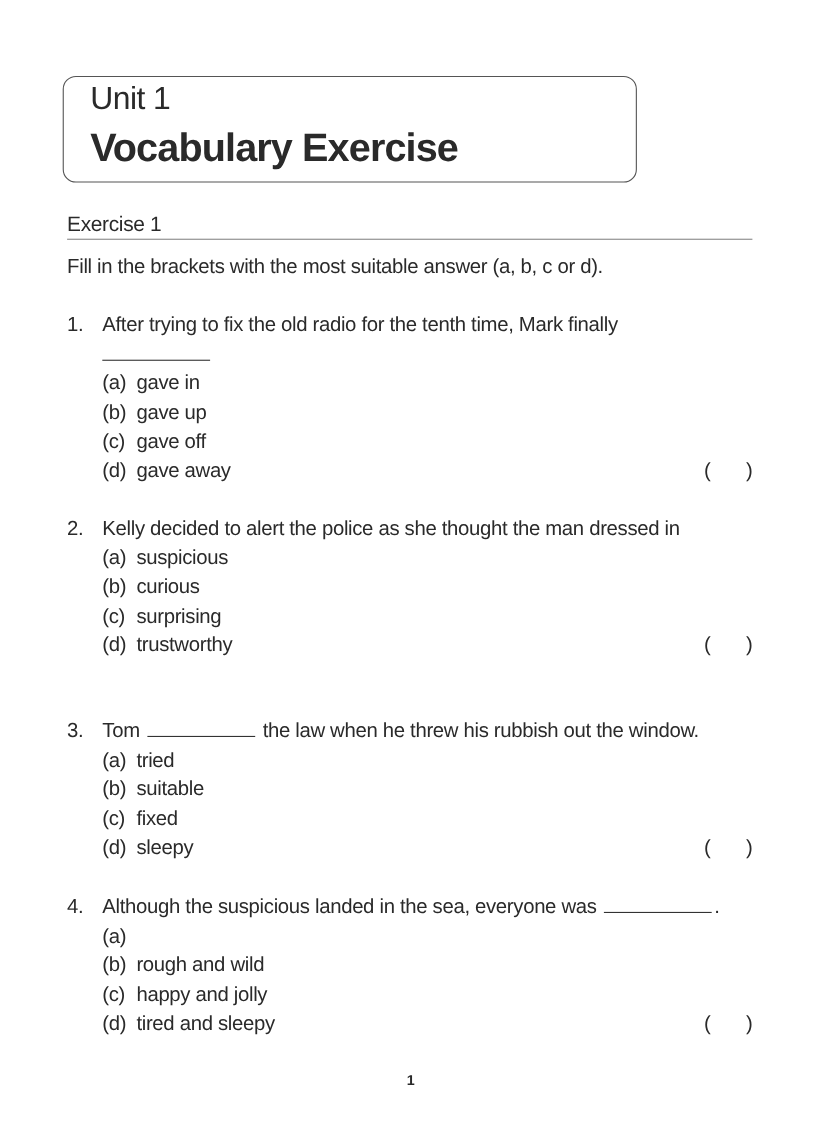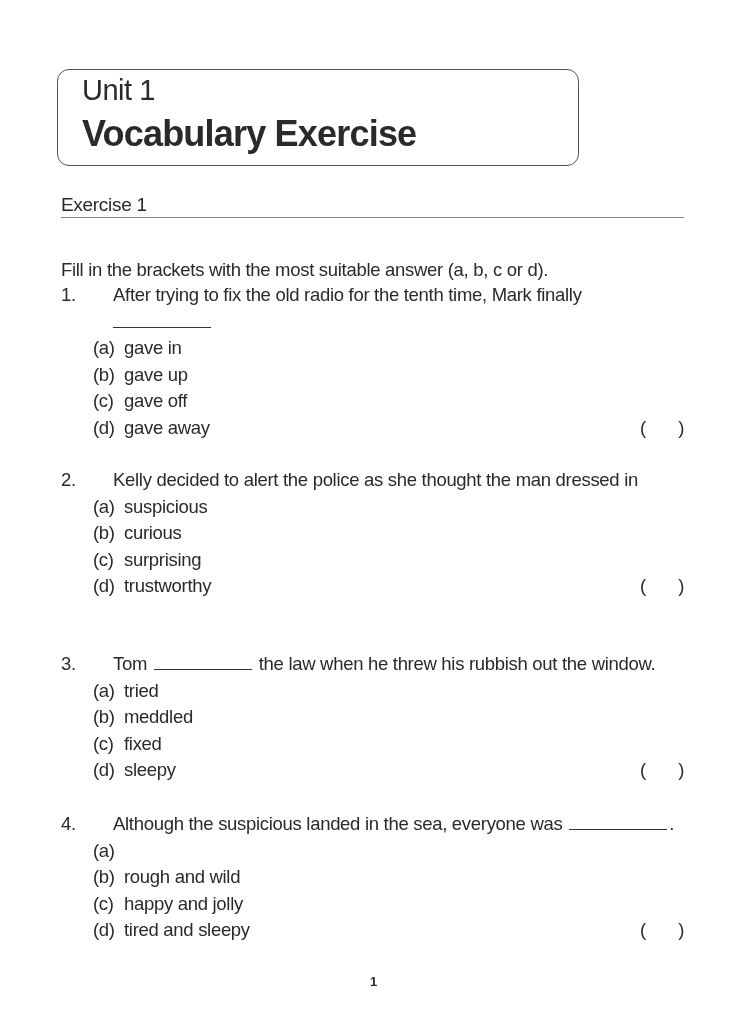--- a/index.html
+++ b/index.html
@@ -56,21 +56,20 @@
       padding-bottom: 1px;
       letter-spacing: -0.3px;
     }
     .instructions {
       position: absolute;
       left: 61px;
       top: 231px;
       font-size: 18.5px;
       color: #2a2a2a;
       letter-spacing: -0.3px;
-      margin-top: 28px;
     }
     .question {
       position: absolute;
       left: 61px;
       width: 623px;
       font-size: 18.5px;
       color: #2a2a2a;
       letter-spacing: -0.3px;
     }
     .q-line {
@@ -81,21 +80,20 @@
     }
     .q-num {
       position: absolute;
       left: 0;
       top: 0;
     }
     .q-text {
       position: absolute;
       left: 32px;
       top: 0;
-      margin-left: 20px;
     }
     .blank {
       display: inline-block;
       width: 98px;
       border-bottom: 1px solid #333;
       height: 16px;
       vertical-align: baseline;
       margin: 0 2px;
     }
     .option {
@@ -211,21 +209,21 @@
       <span class="blank"></span>
       <span>the law when he threw his rubbish out the window.</span>
     </span>
   </div>
   <div class="option">
     <span class="opt-letter">(a)</span>
     <span class="opt-text">tried</span>
   </div>
   <div class="option">
     <span class="opt-letter">(b)</span>
-    <span class="opt-text">meddled</span>
+    <span class="opt-text">suitable</span>
   </div>
   <div class="option">
     <span class="opt-letter">(c)</span>
     <span class="opt-text">fixed</span>
   </div>
   <div class="option">
     <span class="opt-letter">(d)</span>
     <span class="opt-text">sleepy</span>
     <span class="answer-bracket">
       <span>(</span>

